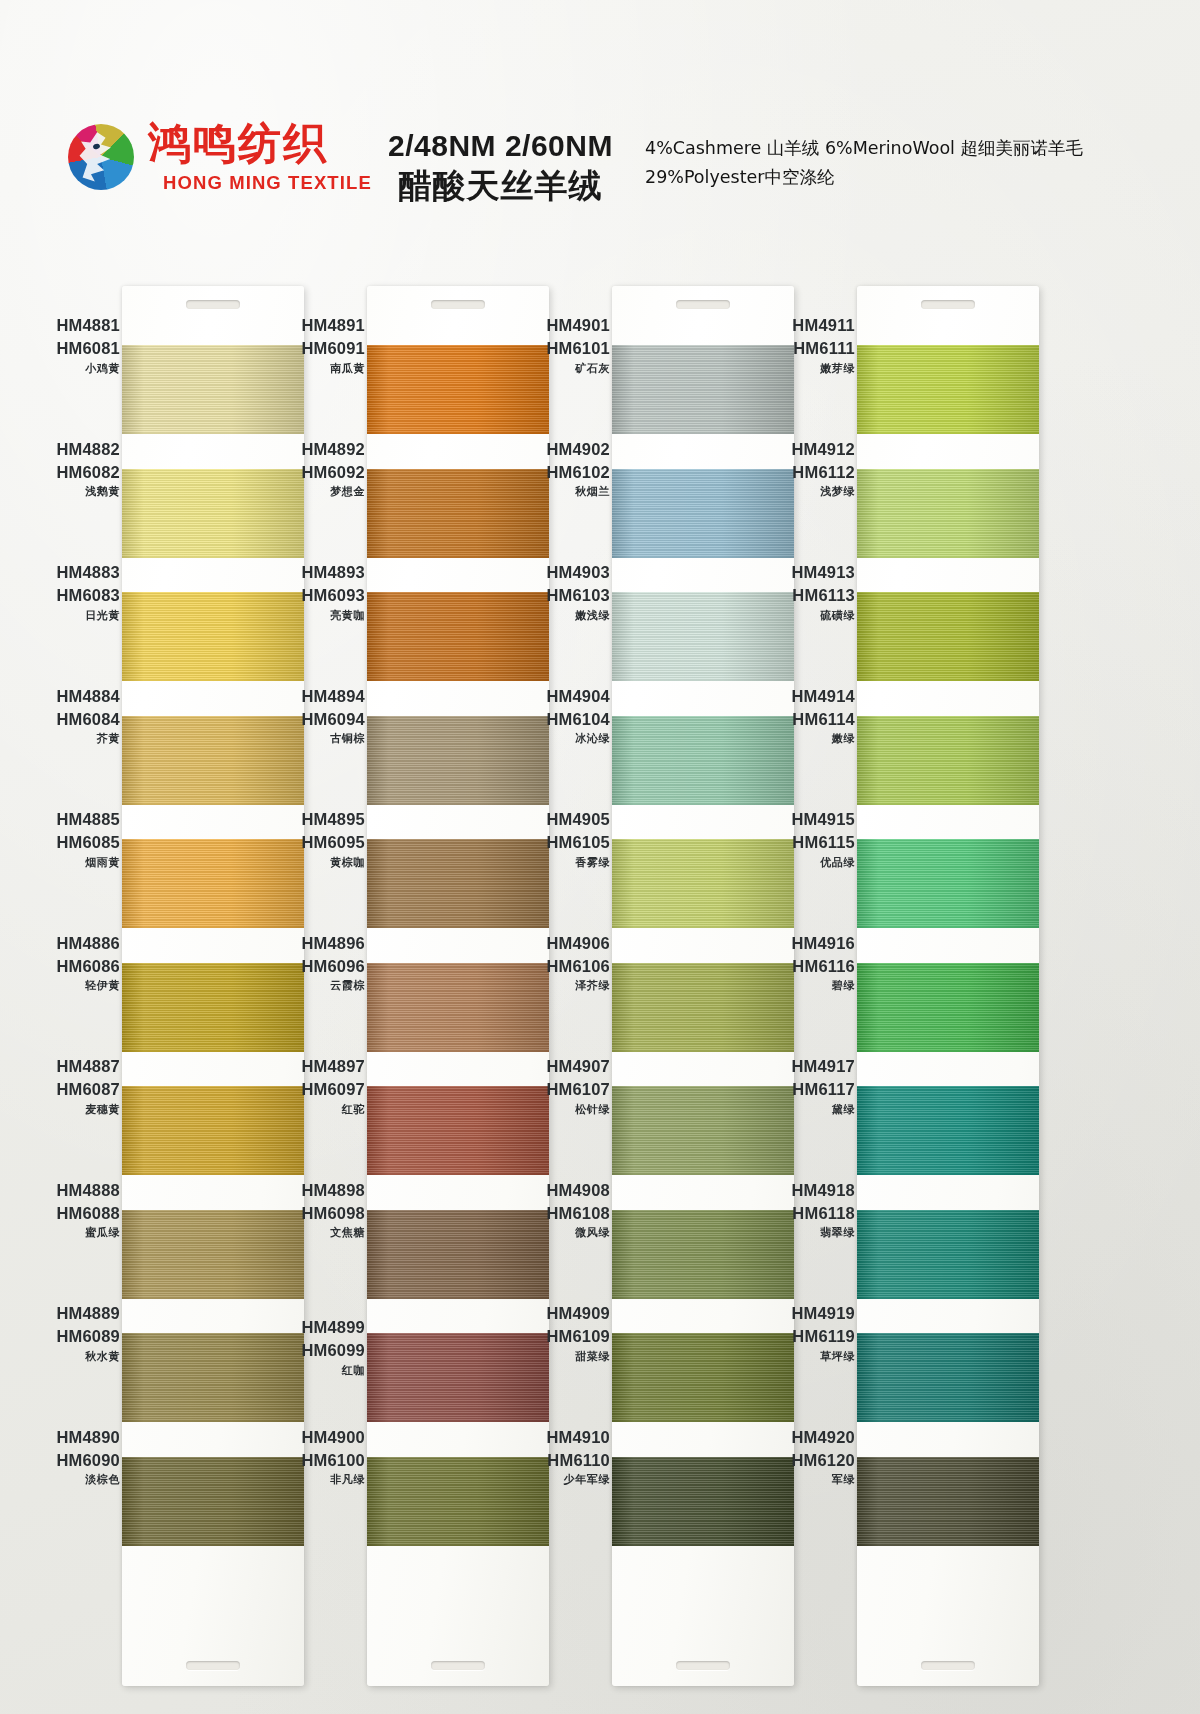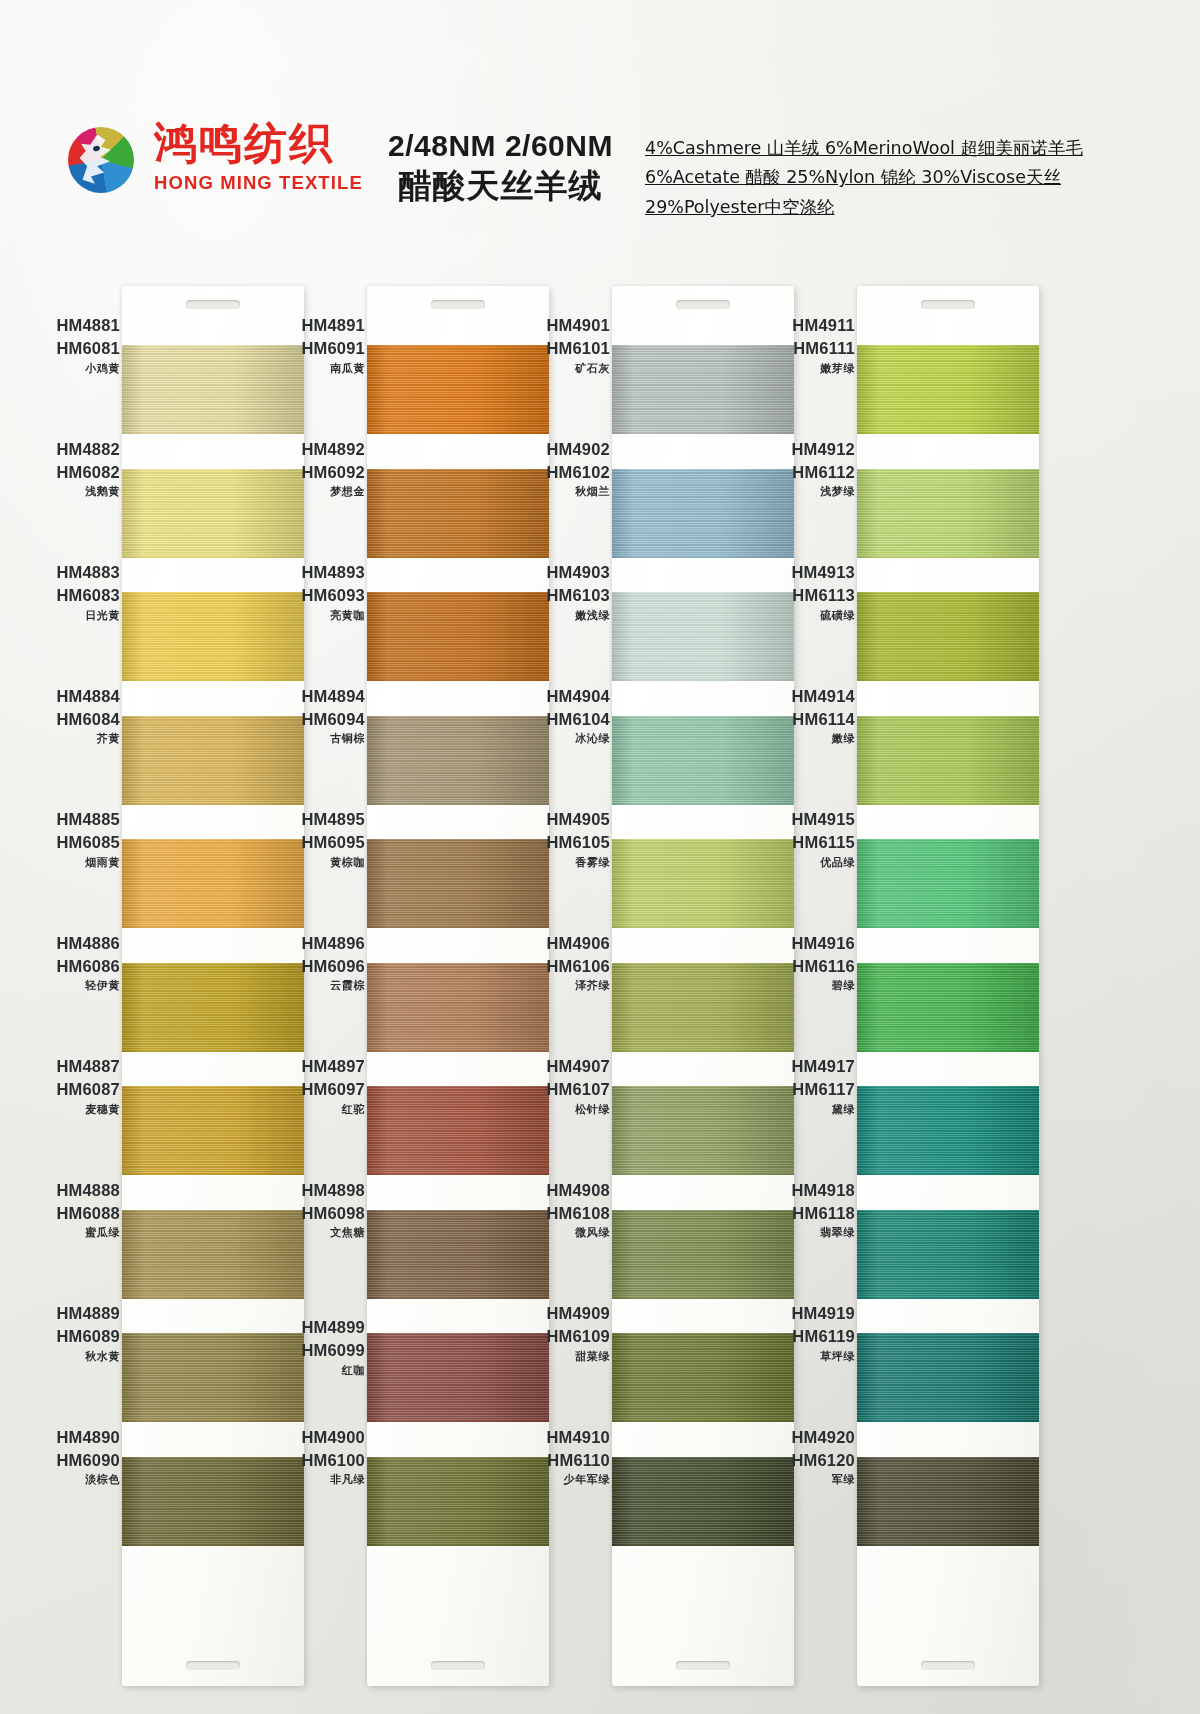--- a/index.html
+++ b/index.html
@@ -34,22 +34,22 @@
     position: absolute;
     left: 0; top: 0;
     width: 1200px;
     height: 262px;
   }
   .logo-block {
     position: absolute;
     left: 68px;
     top: 122px;
     display: flex;
-    align-items: flex-end;
-    gap: 20px;
+    align-items: center;
+    gap: 14px;
   }
   .logo-mark {
     width: 66px;
     height: 66px;
     border-radius: 50%;
     position: relative;
     overflow: hidden;
     background: conic-gradient(from 200deg,
         #1f6fb8 0deg 60deg,
         #e02b2b 60deg 110deg,
@@ -89,20 +89,21 @@
     color: #e1271f;
     letter-spacing: 2px;
     font-family: "DejaVu Sans", "Liberation Sans", sans-serif;
   }
   .logo-en {
     margin-top: 9px;
     font-size: 18.5px;
     font-weight: bold;
     color: #e1271f;
     letter-spacing: 1.1px;
+    margin-left: 15px;
   }
 
   .spec-block {
     position: absolute;
     left: 388px;
     top: 128px;
     color: #1a1a1a;
     text-align: center;
   }
   .spec-count {
@@ -122,21 +123,21 @@
   }
   .comp-block {
     position: absolute;
     left: 645px;
     top: 134px;
     color: #141414;
     font-size: 17.5px;
     line-height: 1.68;
     font-family: "DejaVu Sans", "Liberation Sans", sans-serif;
   }
-  .comp-block div { white-space: nowrap; text-decoration: underline; }
+  .comp-block div { white-space: nowrap; }
 
   
   .board {
     position: absolute;
     left: 0;
     top: 262px;
     width: 1200px;
     height: 1452px;
   }
   .column {
@@ -264,21 +265,20 @@
       </div>
     </div>
 
     <div class="spec-block">
       <div class="spec-count">2/48NM 2/60NM</div>
       <div class="spec-name">醋酸天丝羊绒</div>
     </div>
 
     <div class="comp-block">
       <div>4%Cashmere 山羊绒 6%MerinoWool 超细美丽诺羊毛</div>
-      <div>6%Acetate 醋酸 25%Nylon 锦纶 30%Viscose天丝</div>
       <div>29%Polyester中空涤纶</div>
     </div>
   </div>
 
   <div class="board">
     <div class="column col0">
       <div class="card">
         <div class="card-notch"></div>
         <div class="card-notch bottom"></div>
       <div class="swatch" style="top: 59px; height: 89px; background: rgb(232, 223, 161);">

